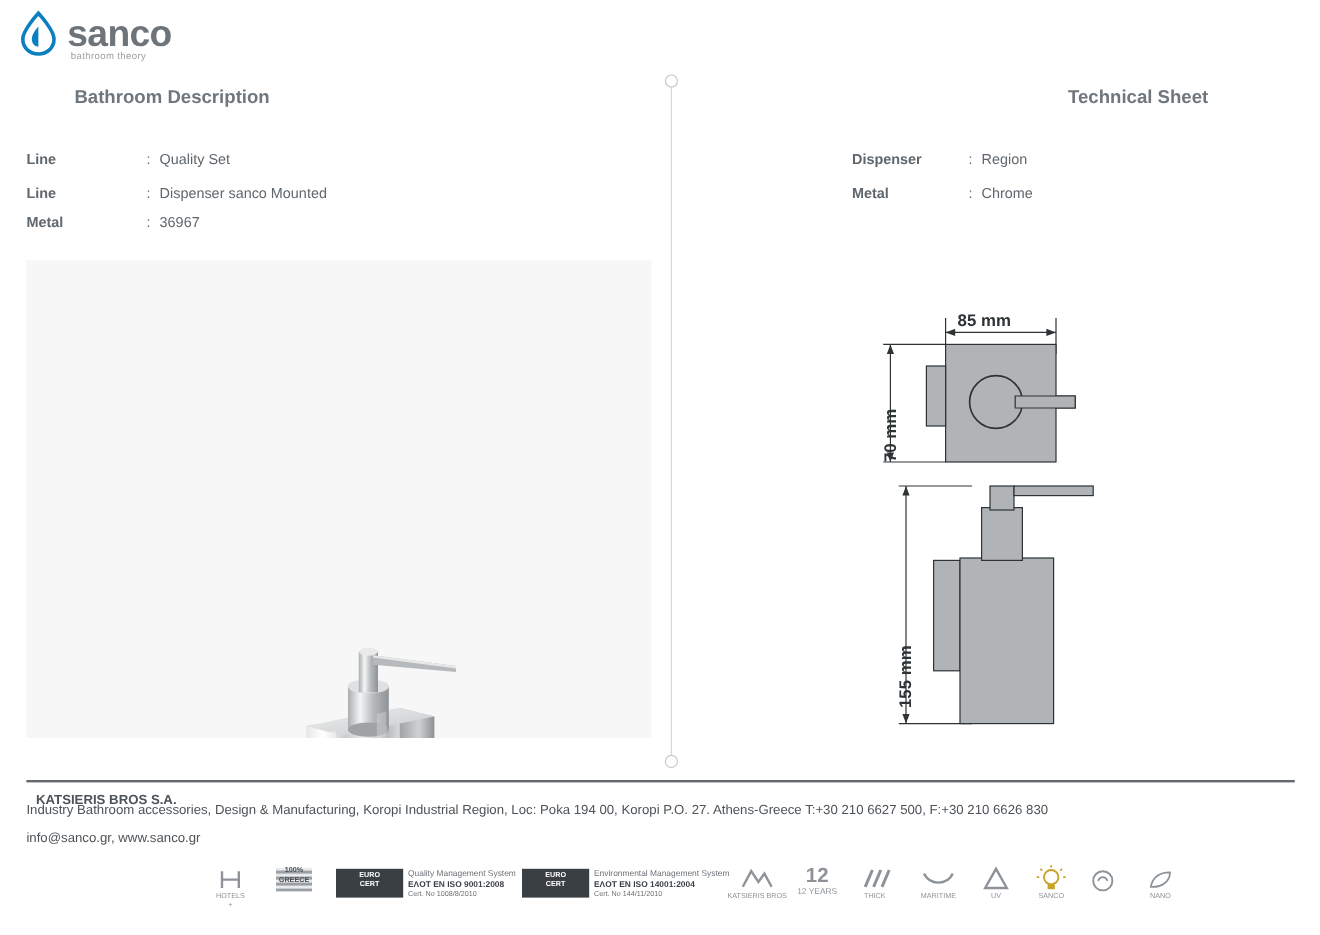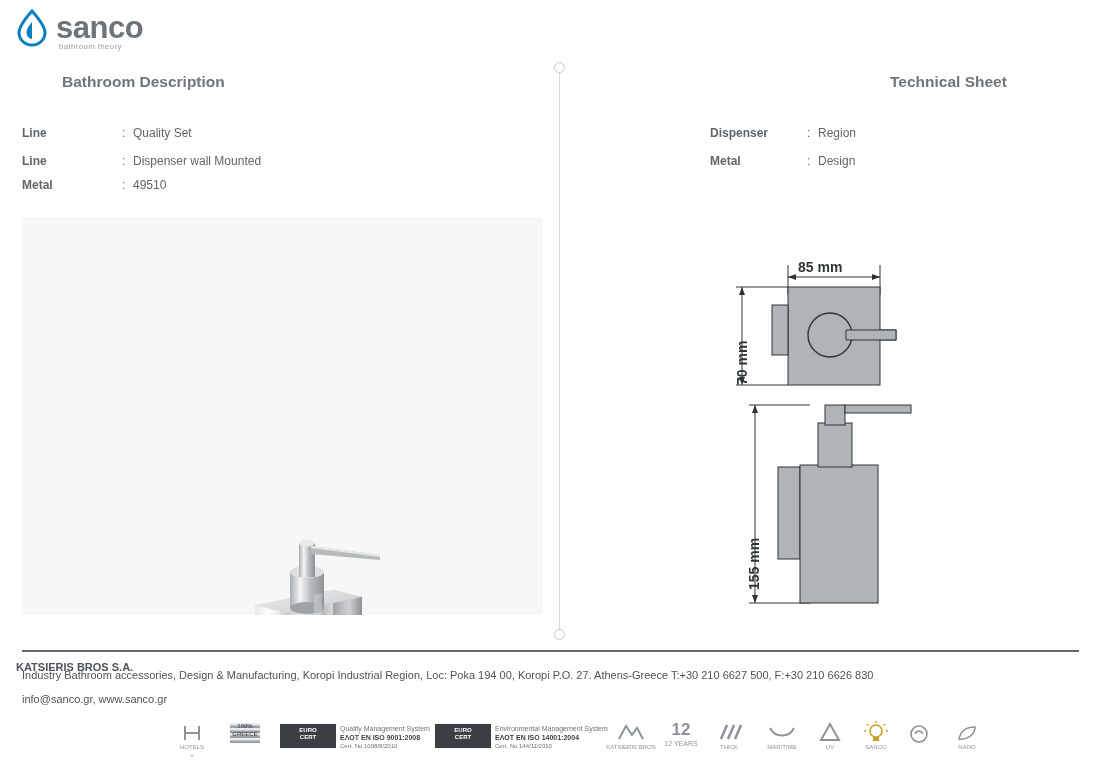--- a/index.html
+++ b/index.html
@@ -124,21 +124,21 @@
   .footer-rule {
     position: absolute;
     left: 22px;
     top: 650px;
     width: 1057px;
     height: 2px;
     background: #63696e;
   }
   .footer-company {
     position: absolute;
-    left: 16px;
+    left: 30px;
     top: 661px;
     font-size: 11px;
     font-weight: bold;
     color: #4d5358;
   }
   .footer-address {
     position: absolute;
     left: 22px;
     top: 669px;
     font-size: 11px;
@@ -259,37 +259,37 @@
 <div class="h-title" id="technical-sheet-title">Technical Sheet</div>
 
 <div class="spec left-spec" style="top:126px">
   <span class="lbl">Line</span>
   <span class="colon">:</span>
   <span class="val">Quality Set</span>
 </div>
 <div class="spec left-spec" style="top:154px">
   <span class="lbl">Line</span>
   <span class="colon">:</span>
-  <span class="val">Dispenser wall Mounted</span>
+  <span class="val">Dispenser sanco Mounted</span>
 </div>
 <div class="spec left-spec" style="top:178px">
   <span class="lbl">Metal</span>
   <span class="colon">:</span>
-  <span class="val">49510</span>
+  <span class="val">36967</span>
 </div>
 
 <div class="spec right-spec" style="top:126px">
   <span class="lbl">Dispenser</span>
   <span class="colon">:</span>
   <span class="val">Region</span>
 </div>
 <div class="spec right-spec" style="top:154px">
   <span class="lbl">Metal</span>
   <span class="colon">:</span>
-  <span class="val">Design</span>
+  <span class="val">Chrome</span>
 </div>
 
 <div class="divider-line"></div>
 <div class="divider-dot" id="divider-dot-top"></div>
 <div class="divider-dot" id="divider-dot-bottom"></div>
 
 <div class="photo-panel">
   <svg width="521" height="398" viewBox="0 0 521 398">
     <defs>
       <linearGradient id="bodyGrad" x1="0" y1="0" x2="1" y2="0">

